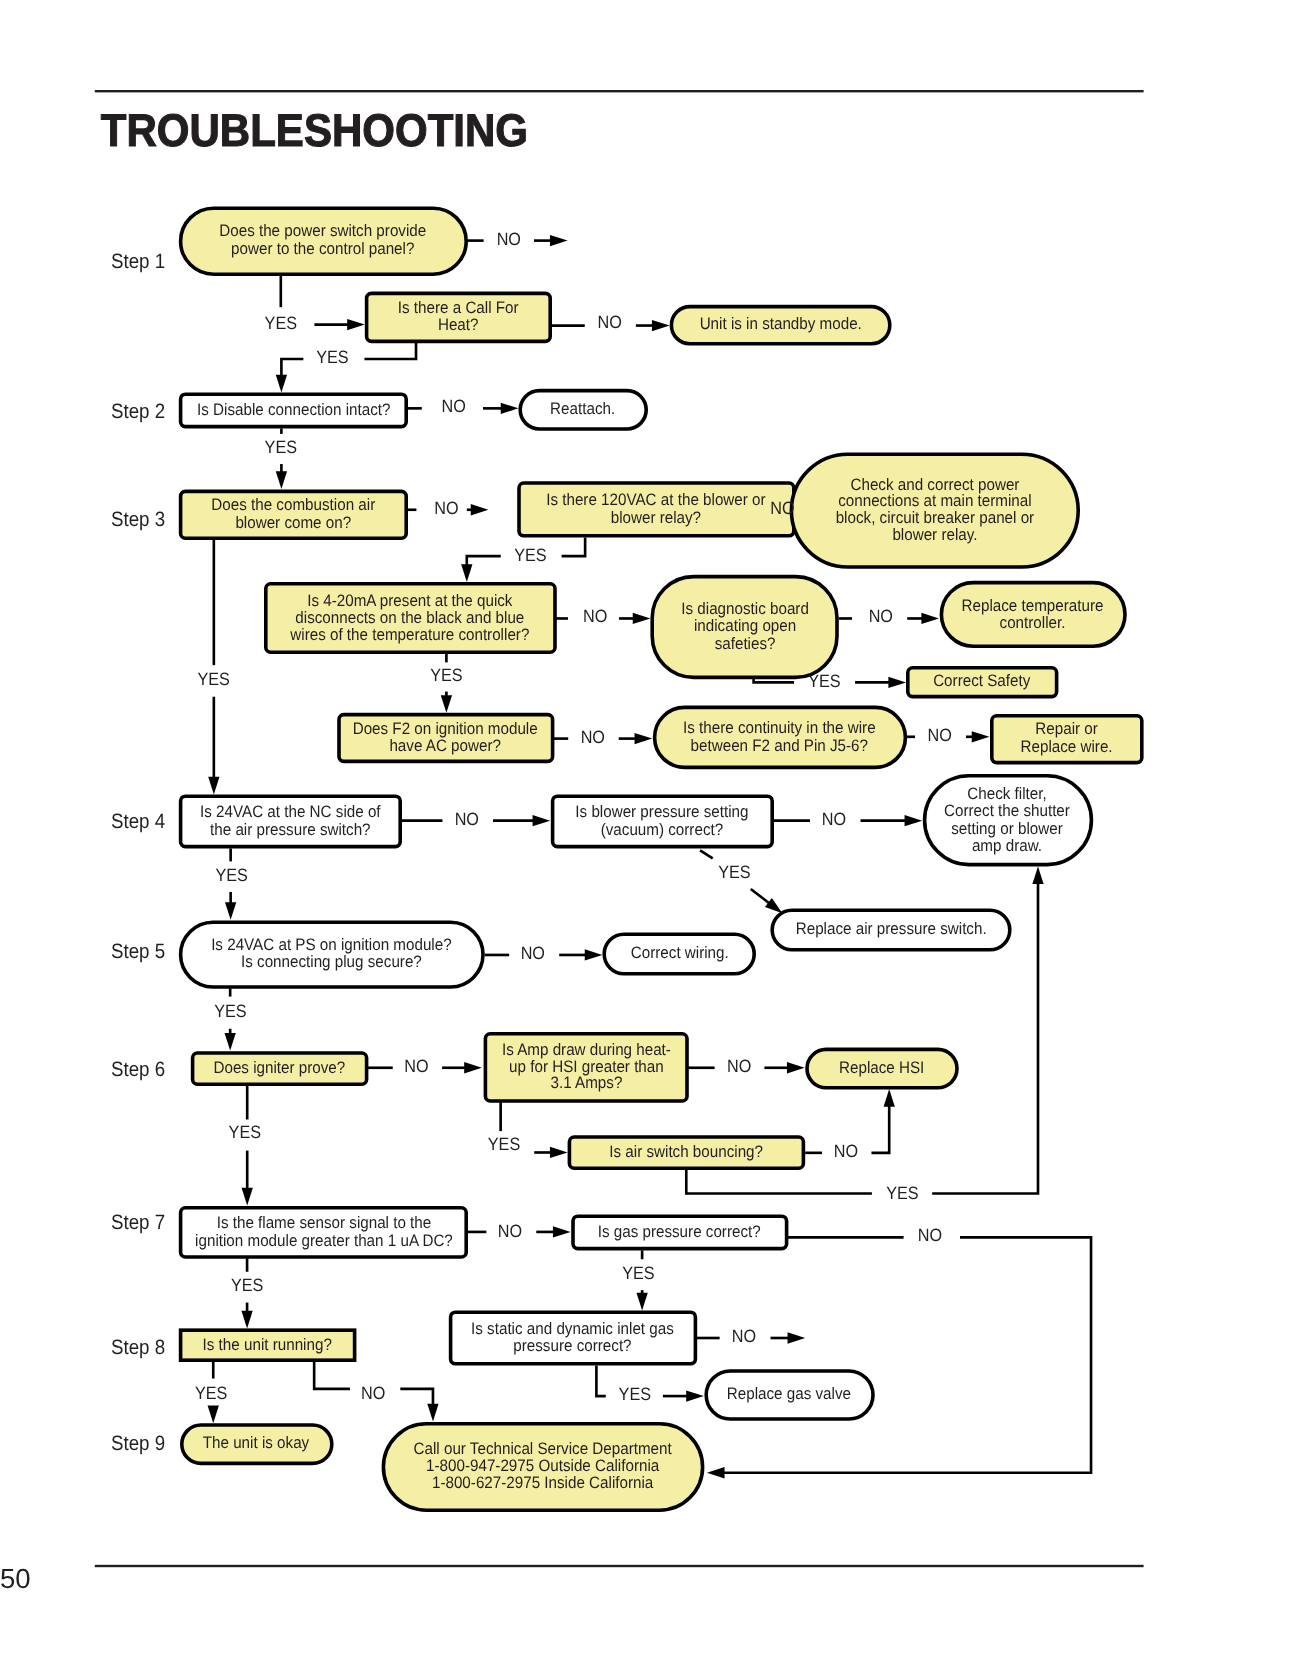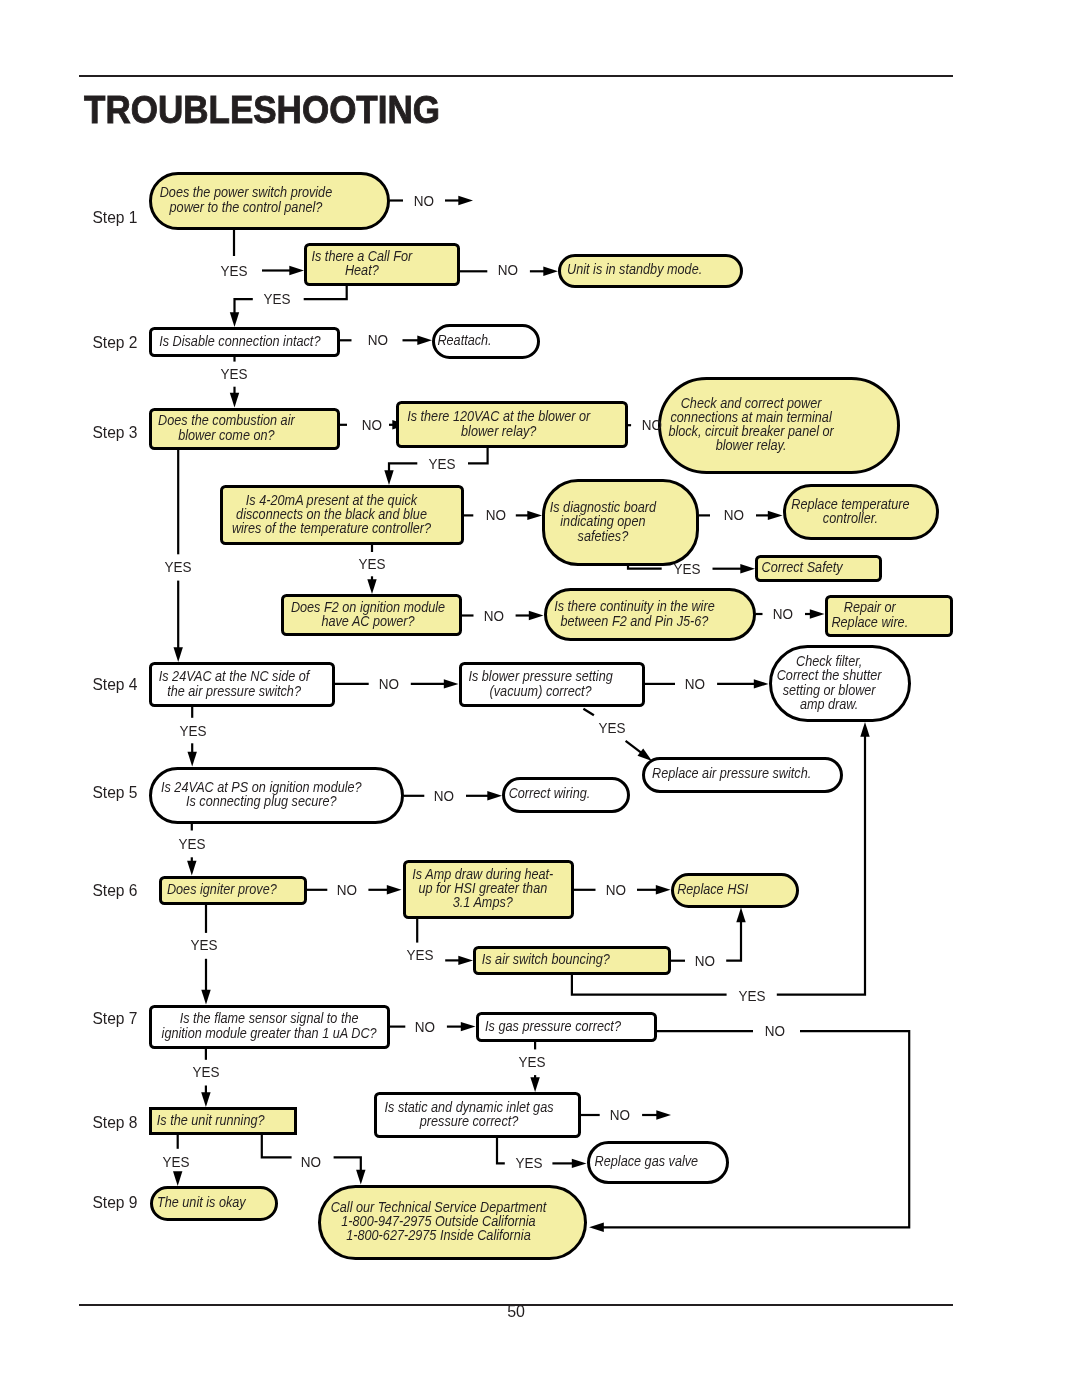--- a/index.html
+++ b/index.html
@@ -2,33 +2,33 @@
 <html><head>
 <meta charset="utf-8">
 <title>Troubleshooting</title>
 <style>
   html,body{margin:0;padding:0;background:#fff;}
   body{width:1080px;height:1397px;position:relative;overflow:hidden;
        font-family:"Liberation Sans",sans-serif;color:#231f20;
        -webkit-font-smoothing:antialiased;}
   #page{position:absolute;left:0;top:0;width:1080px;height:1397px;}
   svg.layer{position:absolute;left:0;top:0;width:1080px;height:1397px;}
-  .node{position:absolute;box-sizing:border-box;display:flex;align-items:center;
-        text-align:center;border:3px solid #000;background:#fff;font-style:italic;}
+  .node{position:absolute;box-sizing:border-box;display:flex;align-items:center;justify-content:center;
+        text-align:center;border:3px solid #000;background:#fff;}
   .node.y{background:#f4efa4;}
   .node .tx{font-size:13.8px;line-height:14.1px;transform:scaleX(0.918);}
   .node .tx span{display:block;white-space:nowrap;}
   .lbl{position:absolute;white-space:nowrap;font-size:14.9px;line-height:1;
        transform:translate(-50%,-50%) scaleX(0.907);}
   .lbl.step{font-size:17.2px;transform:translate(-50%,-50%) scaleX(0.907);}
   #title{position:absolute;left:83.5px;top:90.5px;font-size:38.2px;font-weight:bold;letter-spacing:0px;
          line-height:1;color:#231f20;transform:scaleX(0.917);transform-origin:left top;
          -webkit-text-stroke:0.9px #231f20;}
   .rule{position:absolute;background:#231f20;height:2.2px;left:79px;width:874px;}
-  #pagenum{position:absolute;left:0;top:1304px;width:1032.2px;text-align:center;font-size:16px;line-height:1;}
+  #pagenum{position:absolute;left:0;top:1304px;width:1032.2px;text-align:left;font-size:23px;line-height:1;}
 </style>
 </head>
 <body>
 
 <div id="page">
   <div class="rule" style="top:74.5px"></div>
   <div id="title">TROUBLESHOOTING</div>
 <svg class="layer" viewBox="0 0 1080 1397">
 <path d="M389.50 200.50 L403.00 200.50" fill="none" stroke="#000" stroke-width="2.2" stroke-linecap="butt"></path>
 <path d="M445.00 200.50 L460.50 200.50" fill="none" stroke="#000" stroke-width="2.2" stroke-linecap="butt"></path>
@@ -165,21 +165,21 @@
       <div class="tx">
         <span>Reattach.</span>
       </div>
     </div>
 <div class="node y" style="left:149px;top:407.5px;width:191px;height:42px;border-radius:5.5px">
       <div class="tx">
         <span>Does the combustion air</span>
         <span>blower come on?</span>
       </div>
     </div>
-<div class="node y" style="left:396px;top:401px;width:232px;height:47px;border-radius:5.5px">
+<div class="node y" style="left:431px;top:401px;width:232px;height:47px;border-radius:5.5px">
       <div class="tx">
         <span>Is there 120VAC at the blower or</span>
         <span>blower relay?</span>
       </div>
     </div>
 <div class="node y" style="left:658px;top:376.5px;width:242px;height:97px;border-radius:48.5px">
       <div class="tx">
         <span>Check and correct power</span>
         <span>connections at main terminal</span>
         <span>block, circuit breaker panel or</span>

